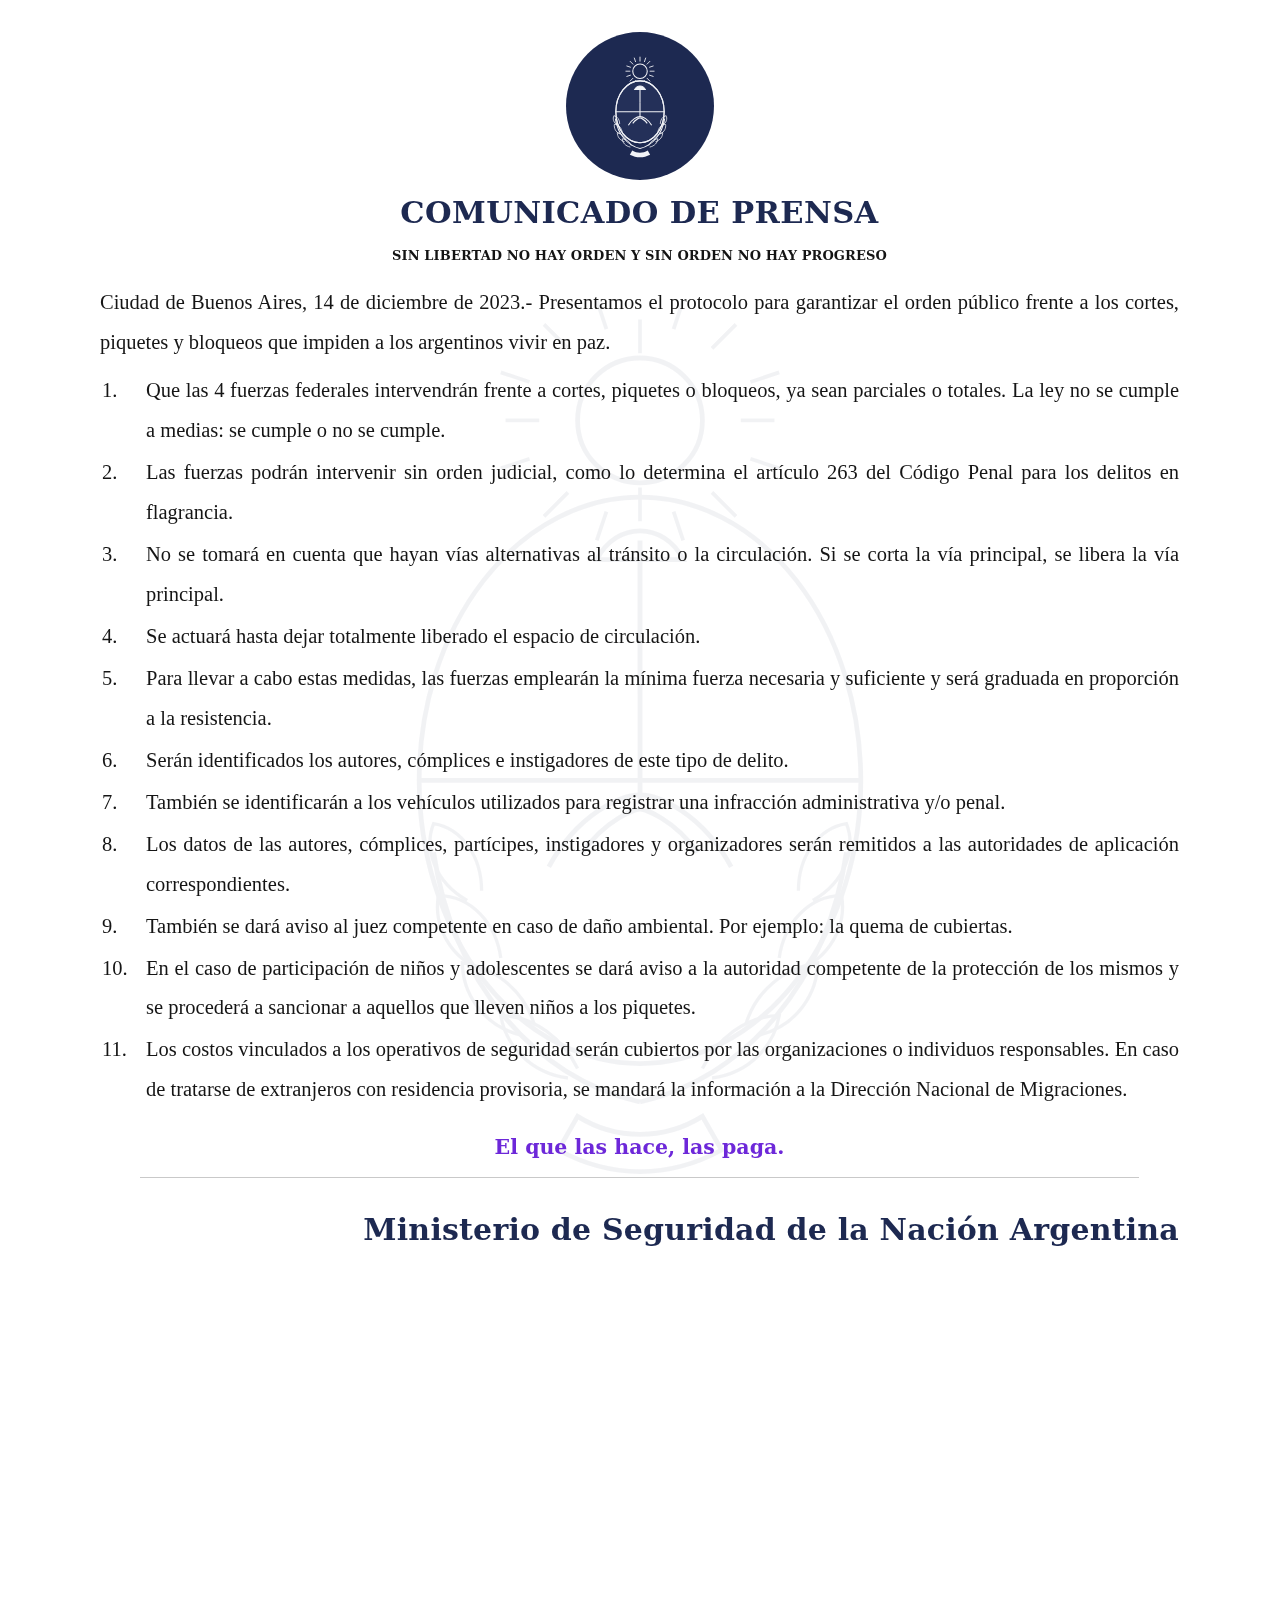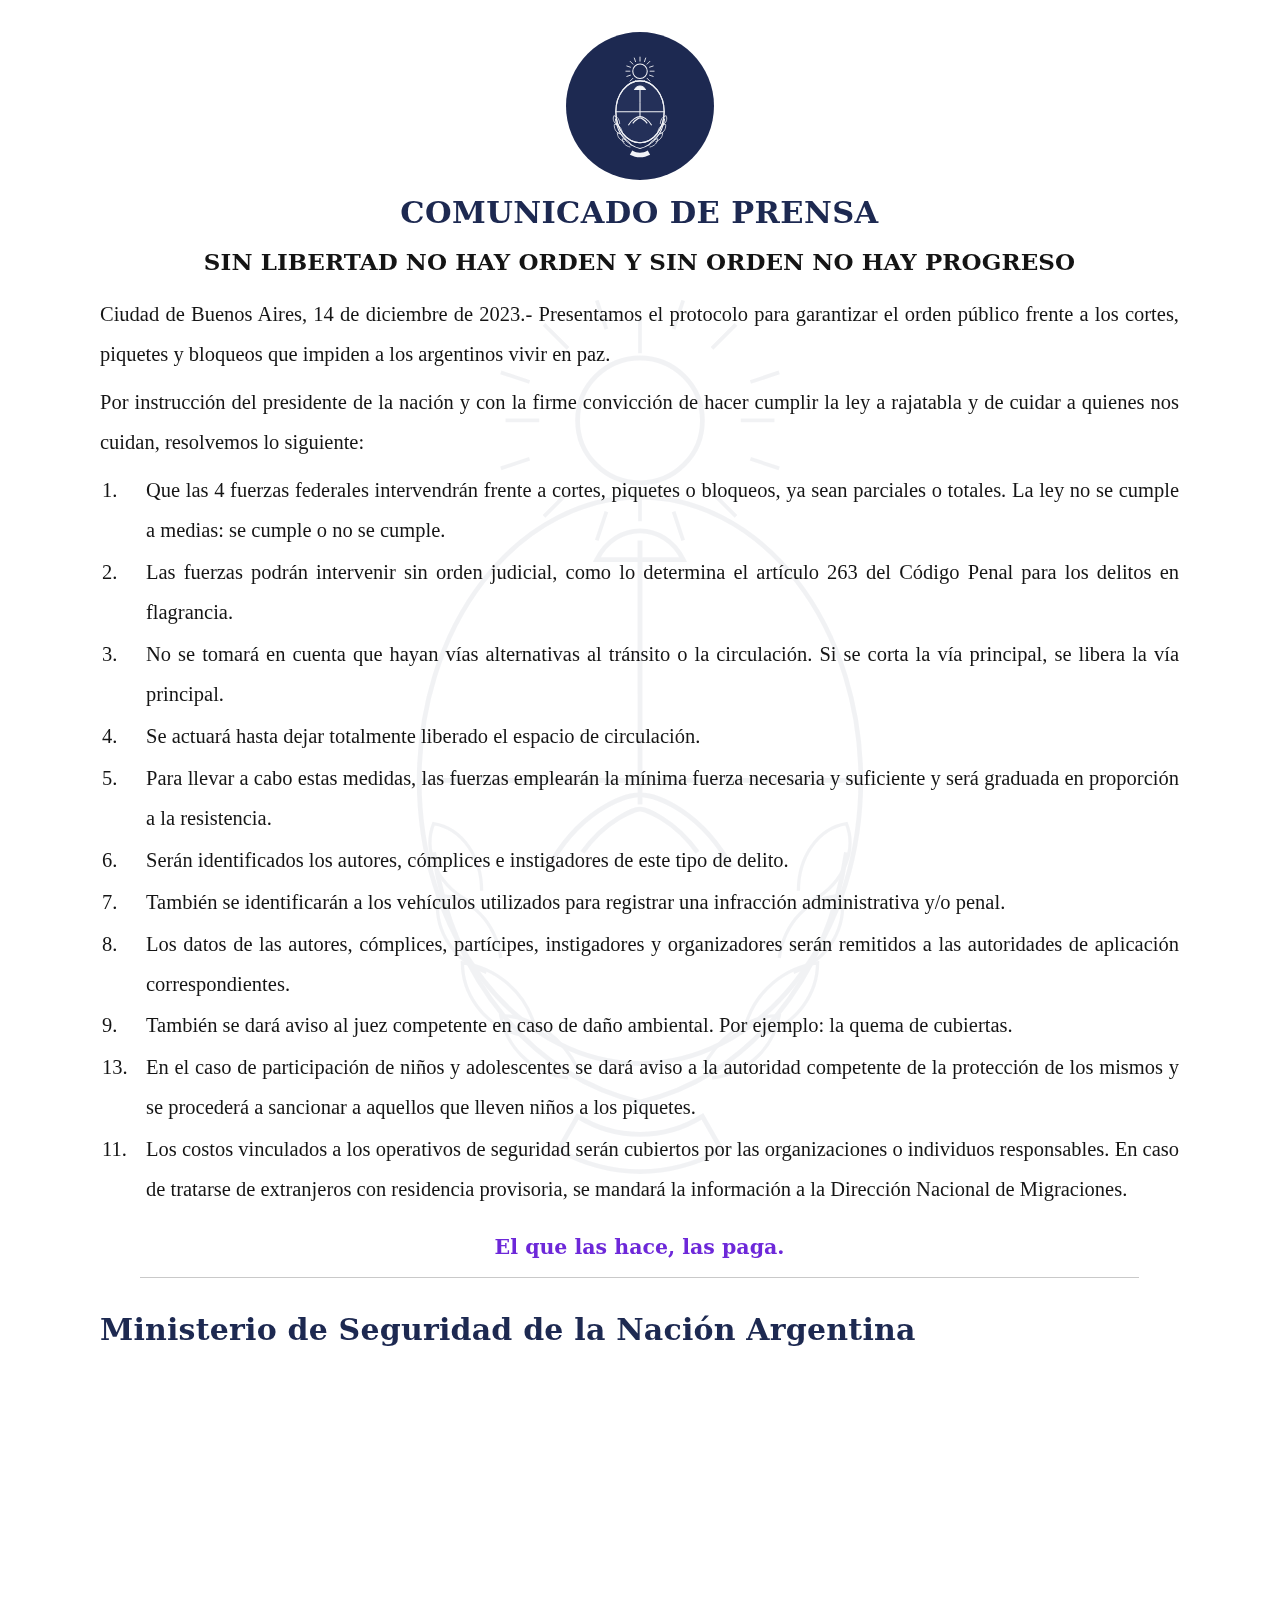--- a/index.html
+++ b/index.html
@@ -61,21 +61,21 @@
     font-family: "DejaVu Serif", "Liberation Serif", serif;
     font-size: 30.5px;
     letter-spacing: 0.4px;
     font-weight: 700;
     color: #1d2951;
     text-align: center;
     margin: 6px 0 18px 0;
   }
   h2.subtitle {
     font-family: "DejaVu Serif", "Liberation Serif", serif;
-    font-size: 23px;
+    font-size: 13px;
     font-weight: 700;
     color: #141414;
     text-align: center;
     margin: 0 0 20px 0;
     letter-spacing: 0.1px;
   }
 
   
   p.body-par {
     font-size: 20.5px;
@@ -124,21 +124,21 @@
     color: #6d28d9;
   }
 
   hr.rule {
     border: 0;
     border-top: 1px solid #c9c9c9;
     margin: 6px 40px 0 40px;
   }
 
   footer.footer {
-    text-align: left;
+    text-align: right;
     padding: 34px 0 26px 0;
   }
   footer.footer .ministry {
     font-family: "DejaVu Serif", "Liberation Serif", serif;
     font-weight: 700;
     font-size: 30px;
     color: #1d2951;
     letter-spacing: 0.2px;
   }
 </style>
@@ -232,21 +232,20 @@
         </g>
       </svg>
     </div>
   </div>
 
   <h1 class="title">COMUNICADO DE PRENSA</h1>
 
   <h2 class="subtitle">SIN LIBERTAD NO HAY ORDEN Y SIN ORDEN NO HAY PROGRESO</h2>
 
   <p class="body-par">Ciudad de Buenos Aires, 14 de diciembre de 2023.- Presentamos el protocolo para garantizar el orden público frente a los cortes, piquetes y bloqueos que impiden a los argentinos vivir en paz.</p>
-  <p class="body-par">Por instrucción del presidente de la nación y con la firme convicción de hacer cumplir la ley a rajatabla y de cuidar a quienes nos cuidan, resolvemos lo siguiente:</p>
 
   <ol class="items">
     <li>
       <span class="num">1.</span>
       <span class="txt">Que las 4 fuerzas federales intervendrán frente a cortes, piquetes o bloqueos, ya sean parciales o totales. La ley no se cumple a medias: se cumple o no se cumple.</span>
     </li>
     <li>
       <span class="num">2.</span>
       <span class="txt">Las fuerzas podrán intervenir sin orden judicial, como lo determina el artículo 263 del Código Penal para los delitos en flagrancia.</span>
     </li>
@@ -272,21 +271,21 @@
     </li>
     <li>
       <span class="num">8.</span>
       <span class="txt">Los datos de las autores, cómplices, partícipes, instigadores y organizadores serán remitidos a las autoridades de aplicación correspondientes.</span>
     </li>
     <li>
       <span class="num">9.</span>
       <span class="txt">También se dará aviso al juez competente en caso de daño ambiental. Por ejemplo: la quema de cubiertas.</span>
     </li>
     <li>
-      <span class="num">13.</span>
+      <span class="num">10.</span>
       <span class="txt">En el caso de participación de niños y adolescentes se dará aviso a la autoridad competente de la protección de los mismos y se procederá a sancionar a aquellos que lleven niños a los piquetes.</span>
     </li>
     <li>
       <span class="num">11.</span>
       <span class="txt">Los costos vinculados a los operativos de seguridad serán cubiertos por las organizaciones o individuos responsables. En caso de tratarse de extranjeros con residencia provisoria, se mandará la información a la Dirección Nacional de Migraciones.</span>
     </li>
   </ol>
 
   <p class="closing">El que las hace, las paga.</p>
 

